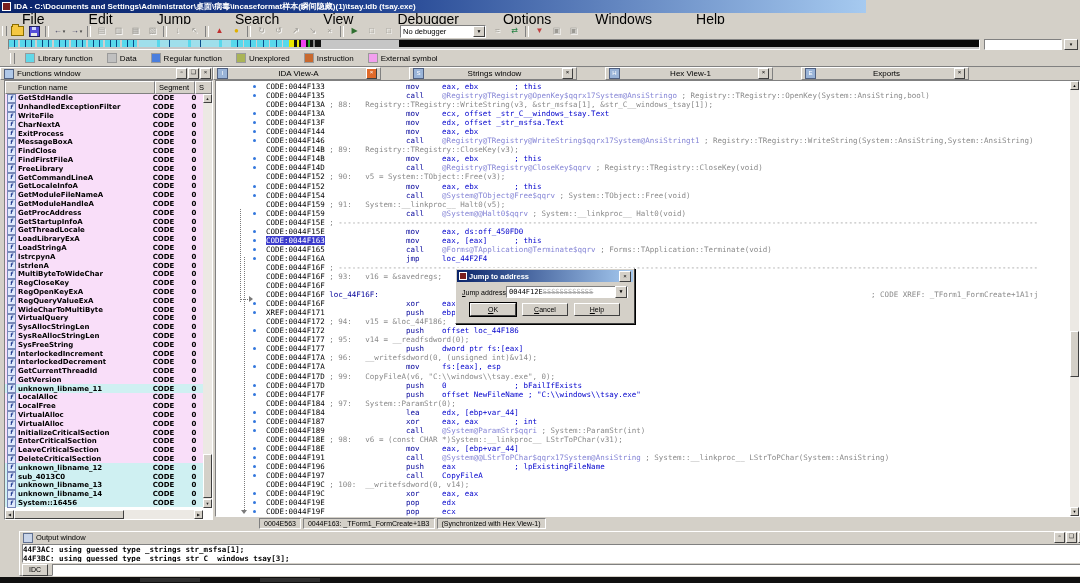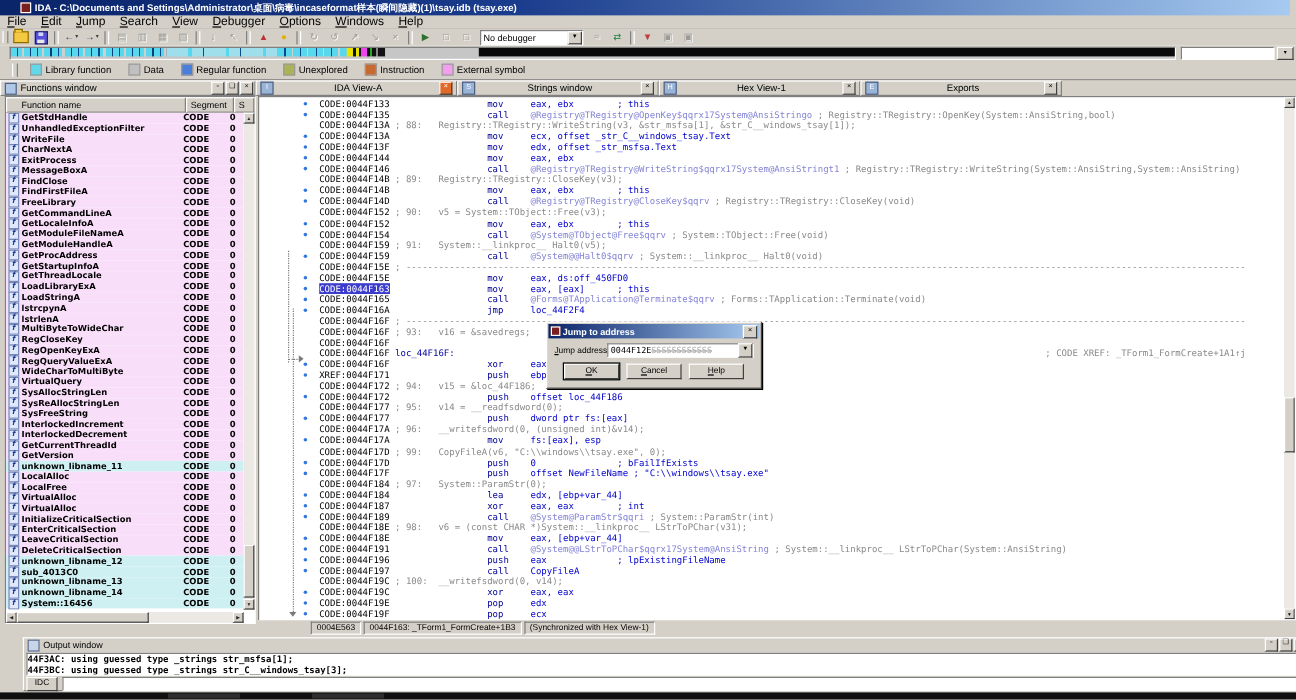--- a/index.html
+++ b/index.html
@@ -1,27 +1,27 @@
 <!DOCTYPE html>
 <html><head>
 <meta charset="utf-8">
 <style>
   html,body{margin:0;padding:0;background:#555;}
   #app{position:relative;width:1080px;height:583px;background:#d4d0c8;overflow:hidden;
        font-family:"Liberation Sans",sans-serif;font-size:8px;color:#000;}
   
-  .titlebar{position:absolute;left:0;top:0;width:1060px;height:13px;
-    background:linear-gradient(90deg,#0a246a,#1a3c8c 40%,#a6caf0);display:flex;align-items:center;padding-left:15px;}
+  .titlebar{position:absolute;left:0;top:0;width:866px;height:13px;
+    background:linear-gradient(90deg,#0a246a,#1a3c8c 40%,#a6caf0);display:flex;align-items:center;}
   .titlebar .appicon{width:9px;height:9px;margin:0 3px 0 2px;background:#7a1f1f;
     border:1px solid #fff;box-sizing:border-box;}
   .titlebar .ttext{color:#fff;font-weight:bold;font-size:8px;white-space:nowrap;overflow:hidden;}
   
   .menubar{position:absolute;left:0;top:13px;width:1080px;height:11px;display:flex;align-items:center;
     border-bottom:1px solid #808080;background:#d4d0c8;}
-  .menu-item{display:inline-block;padding:0 6px;font-size:10px;cursor:default;}
+  .menu-item{display:inline-block;padding:0 22px;font-size:14px;cursor:default;}
   .menu-item::first-letter{text-decoration:underline;}
   
   .toolbar{position:absolute;left:0;top:24px;width:1080px;height:14px;display:flex;align-items:center;
     background:#d4d0c8;border-bottom:1px solid #fff;}
   .tb-handle{width:3px;height:10px;margin:0 2px;border-left:1px solid #fff;border-right:1px solid #808080;}
   .tb-btn{width:14px;height:12px;margin:0 0.5px;display:flex;align-items:center;justify-content:center;
     font-size:8px;line-height:10px;border:1px solid transparent;}
   .tb-btn.en{color:#33335a;}
   .tb-btn.dis{color:#9c9a94;text-shadow:1px 1px 0 #fff;}
   .tb-sep{width:2px;height:11px;margin:0 2px;border-left:1px solid #808080;border-right:1px solid #fff;}
@@ -333,21 +333,21 @@
     </div>
 
   <div class="tabrow">
     <div class="func-title">
       <div class="ficon"></div>
       <div class="ftxt">Functions window</div>
       <div class="winbtn">▫</div>
       <div class="winbtn">❏</div>
       <div class="winbtn">×</div>
     </div>
-    <div id="viewtabs" style="display:flex;">
+    <div id="viewtabs" style="display:flex;gap:28px;">
         <div class="vtab active">
           <div class="ticon">I</div>
           <div class="tlabel">IDA View-A</div>
           <div class="tclose">×</div>
         </div>
         <div class="vtab">
           <div class="ticon">S</div>
           <div class="tlabel">Strings window</div>
           <div class="tclose">×</div>
         </div>

